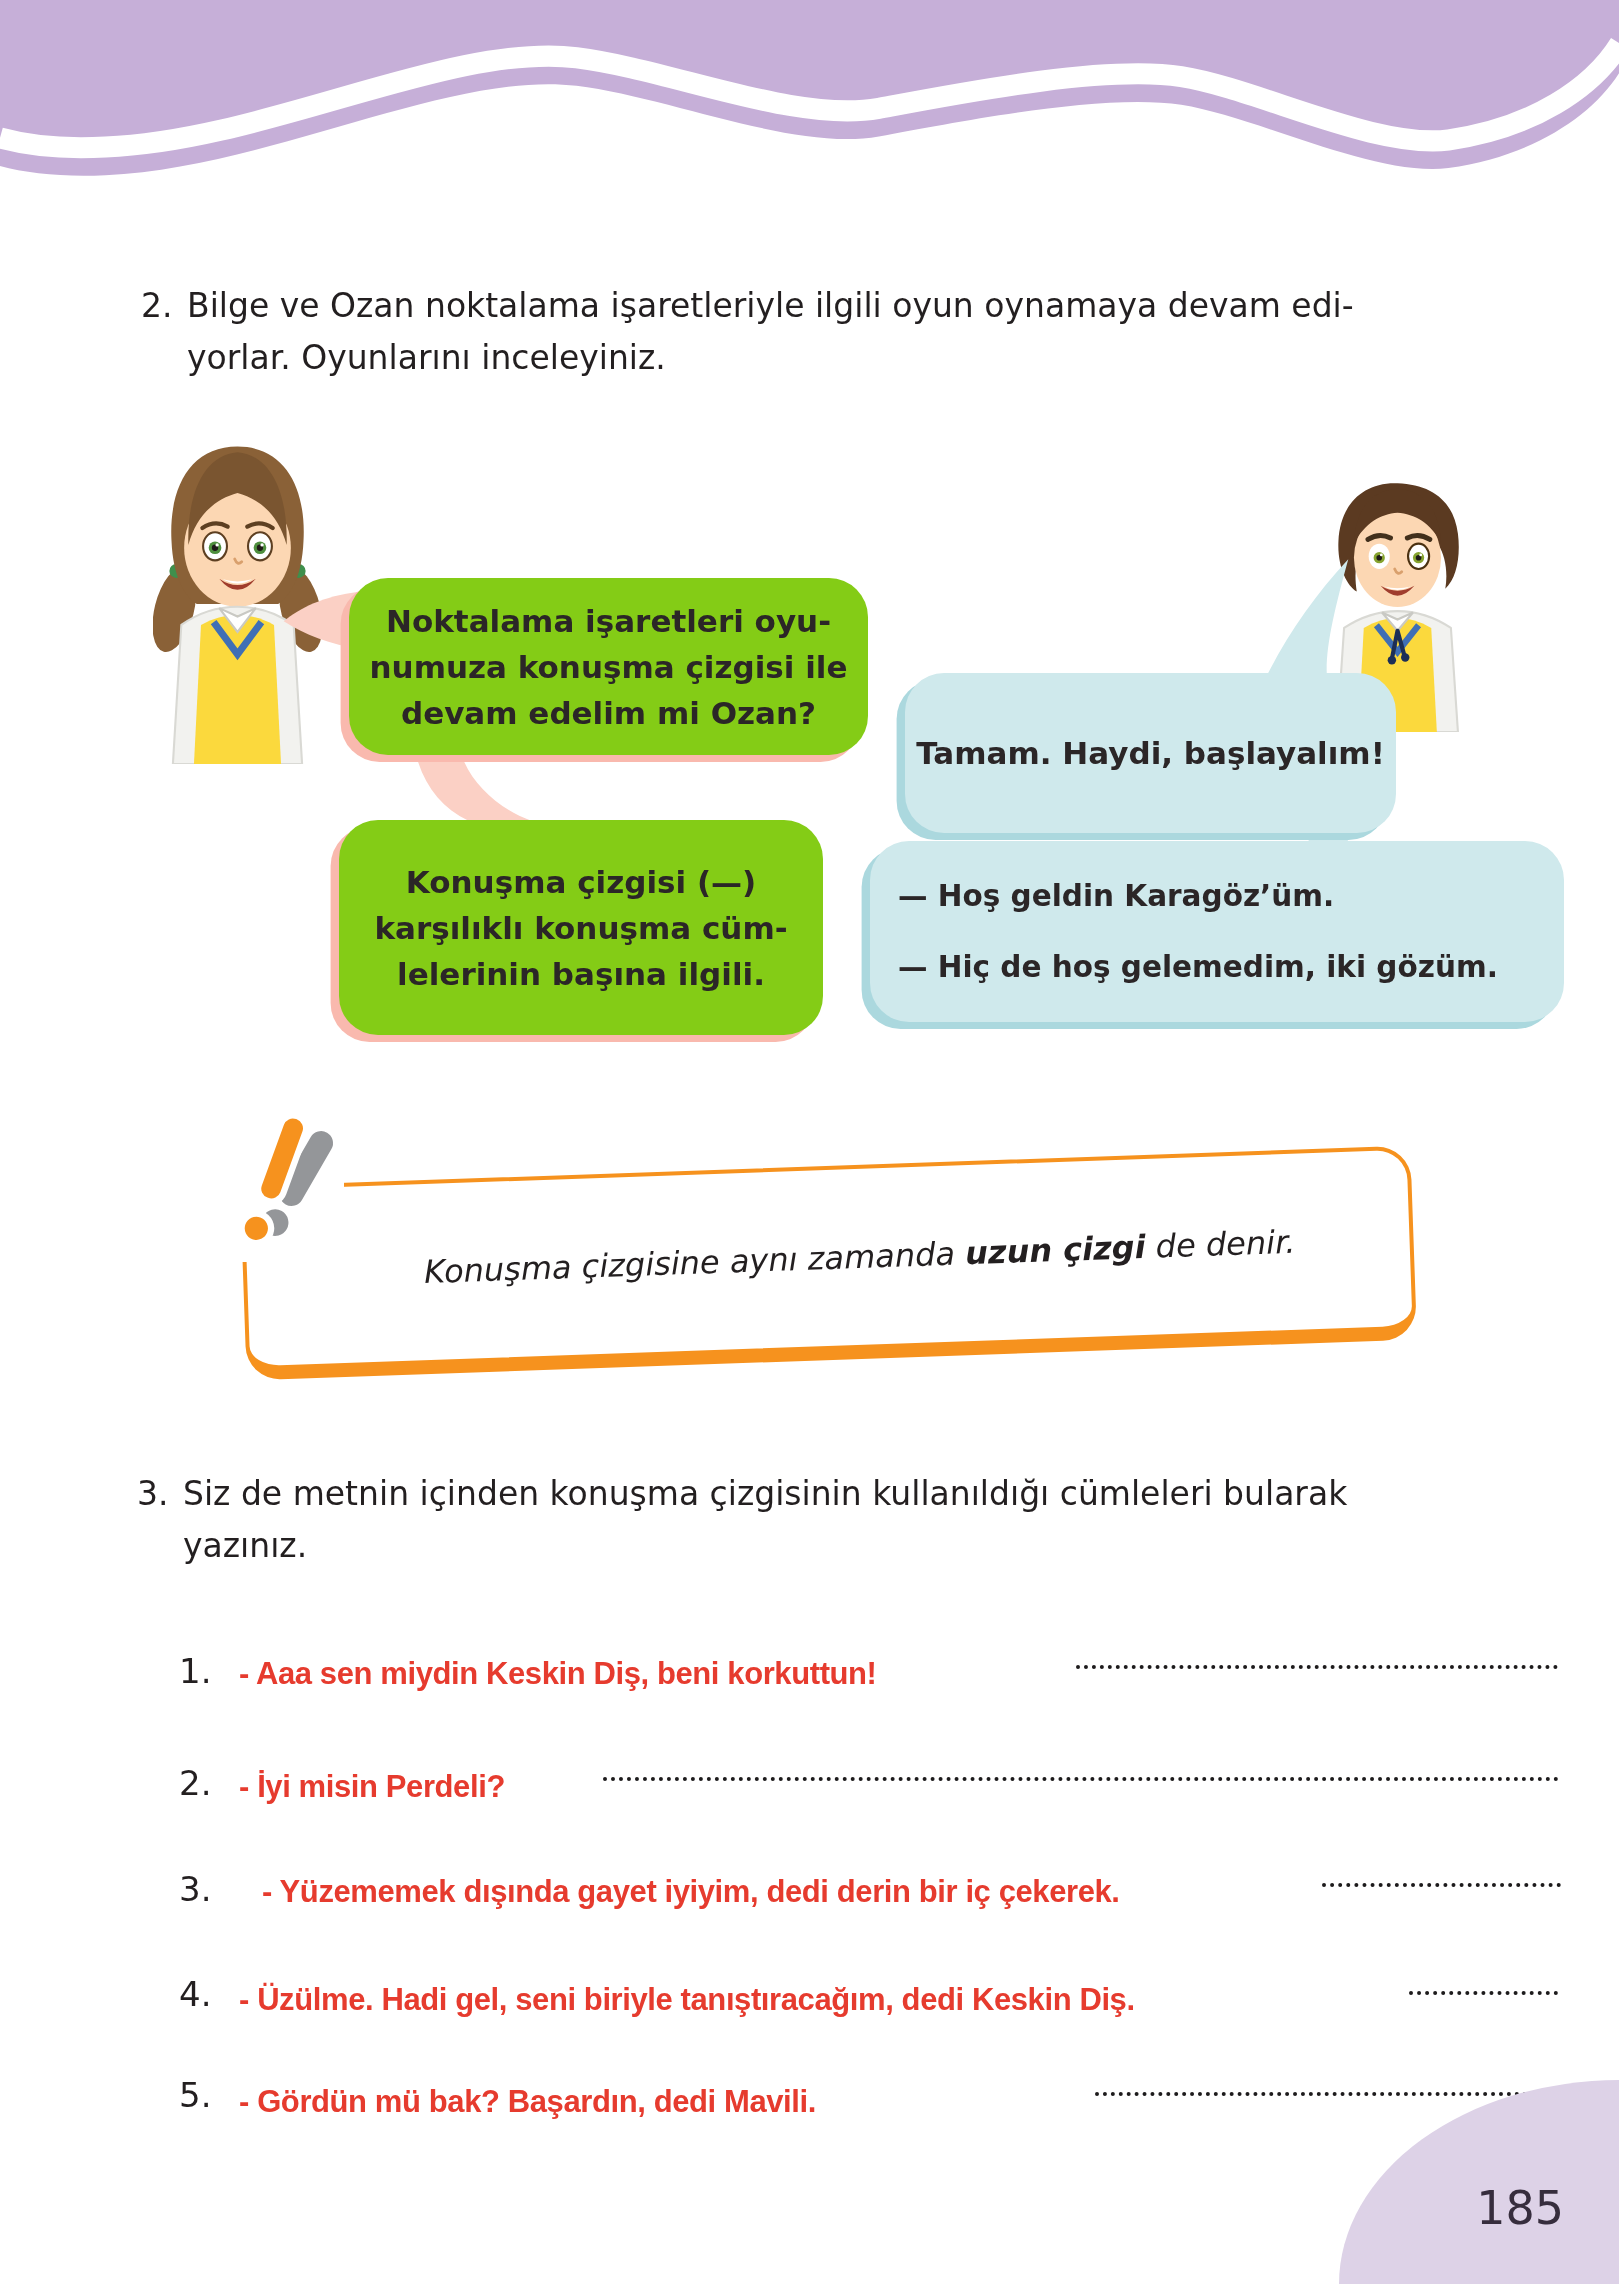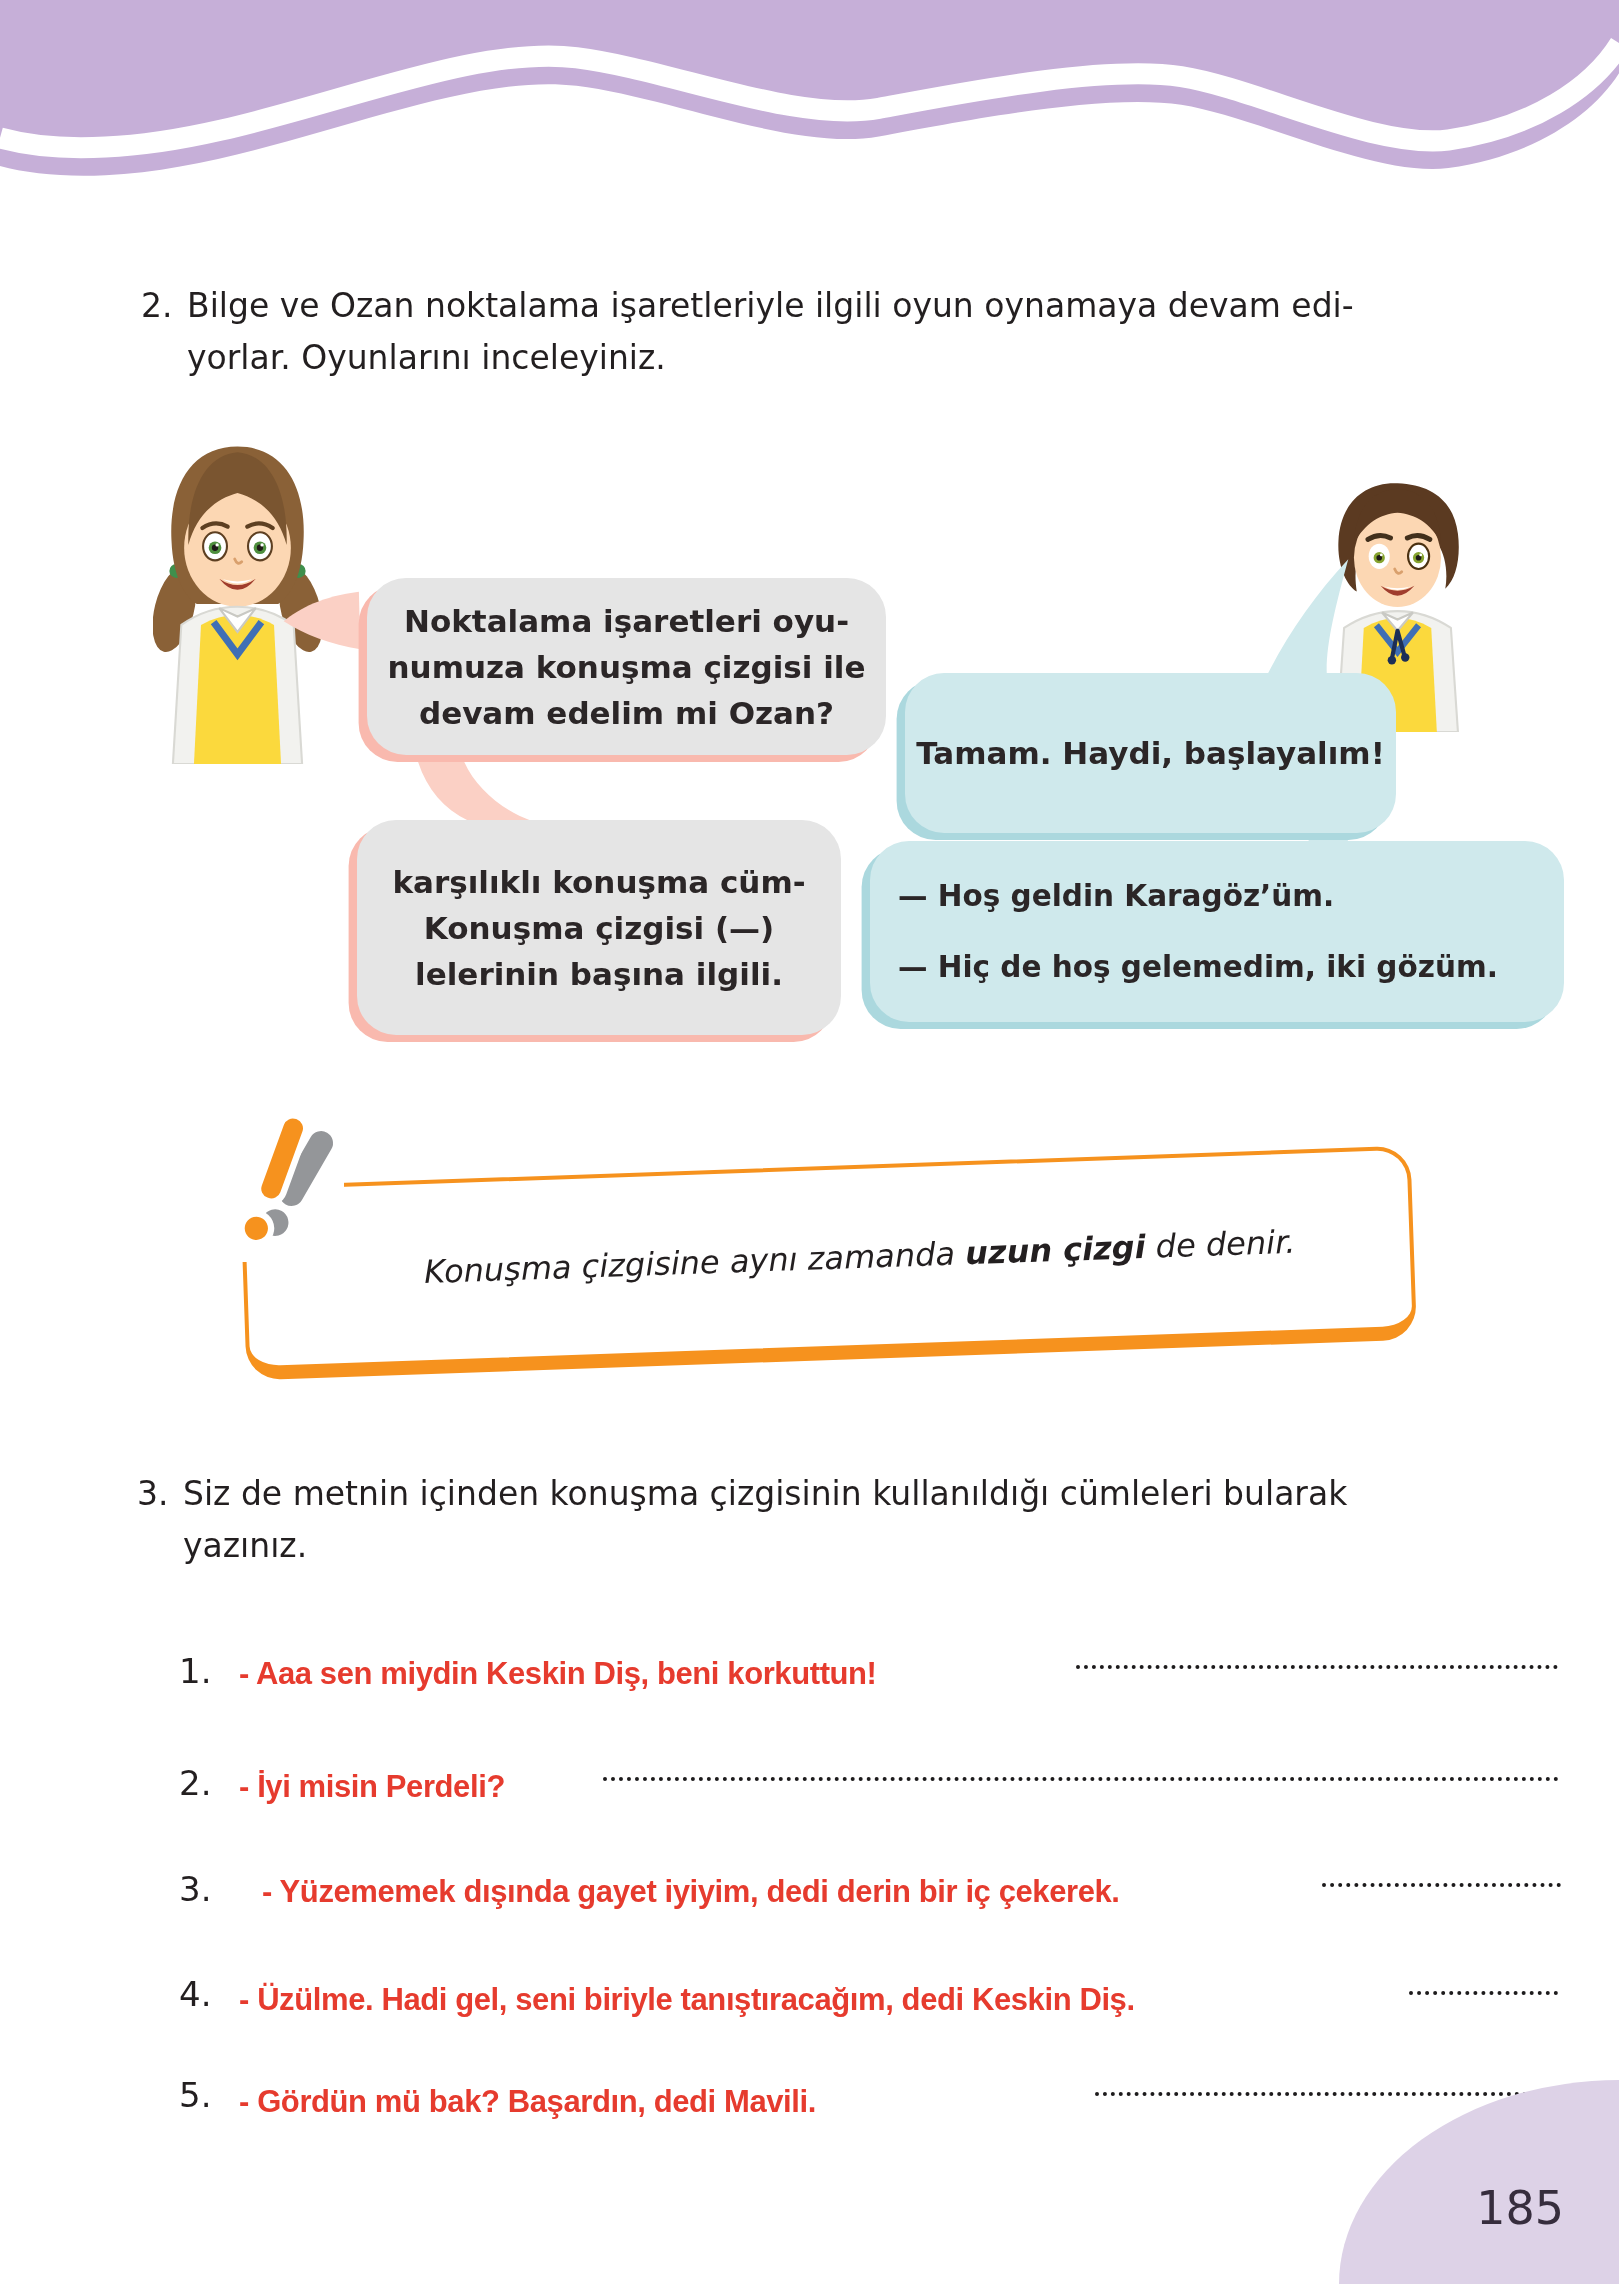--- a/index.html
+++ b/index.html
@@ -9,21 +9,21 @@
 
   
   .exercise{position:absolute;font-size:33px;line-height:52px;color:#231f20;}
   .exercise .num{position:absolute;left:0;top:0;}
   .exercise .lines{margin-left:46px;width:1301px;}
 
   
   .bubble{position:absolute;border-radius:39px;display:flex;flex-direction:column;
           justify-content:center;align-items:center;text-align:center;
           font-size:31px;line-height:46px;font-weight:600;color:#2b2627;}
-  .pink{background:#e5e5e5;box-shadow:-8.4px 7px 0 #f9b9ae;margin-left:18px;}
+  .pink{background:#84cc16;box-shadow:-8.4px 7px 0 #f9b9ae;}
   .blue{background:#cfe9ec;box-shadow:-8.4px 7px 0 #abd8de;}
   .bubble.left-align{align-items:flex-start;text-align:left;padding-left:28px;}
   .bubble.left-align .bline{line-height:39px;}
   .bubble.left-align .bline + .bline{margin-top:32px;}
 
   
   .infobox{position:absolute;left:243px;top:1166px;width:1163px;height:176px;
            border:4.2px solid #f6921e;border-bottom-width:14px;border-radius:34px;
            transform:rotate(-2deg);display:flex;align-items:center;justify-content:center;
            background:#fff;}
@@ -146,22 +146,22 @@
     <div>Noktalama işaretleri oyu-</div>
     <div>numuza konuşma çizgisi ile</div>
     <div>devam edelim mi Ozan?</div>
   </div>
 
   <div class="bubble blue" style="left:905px;top:673px;width:491px;height:160px;">
     <div>Tamam. Haydi, başlayalım!</div>
   </div>
 
   <div class="bubble pink" style="left:339px;top:820px;width:484px;height:215px;">
+    <div>Konuşma çizgisi (—)</div>
     <div>karşılıklı konuşma cüm-</div>
-    <div>Konuşma çizgisi (—)</div>
     <div>lelerinin başına ilgili.</div>
   </div>
 
   <div class="bubble blue left-align" style="left:870px;top:841px;width:666px;height:181px;font-size:29.5px;">
     <div class="bline">— Hoş geldin Karagöz’üm.</div>
     <div class="bline">— Hiç de hoş gelemedim, iki gözüm.</div>
   </div>
 
   <div class="infobox">
     <div class="itxt">

